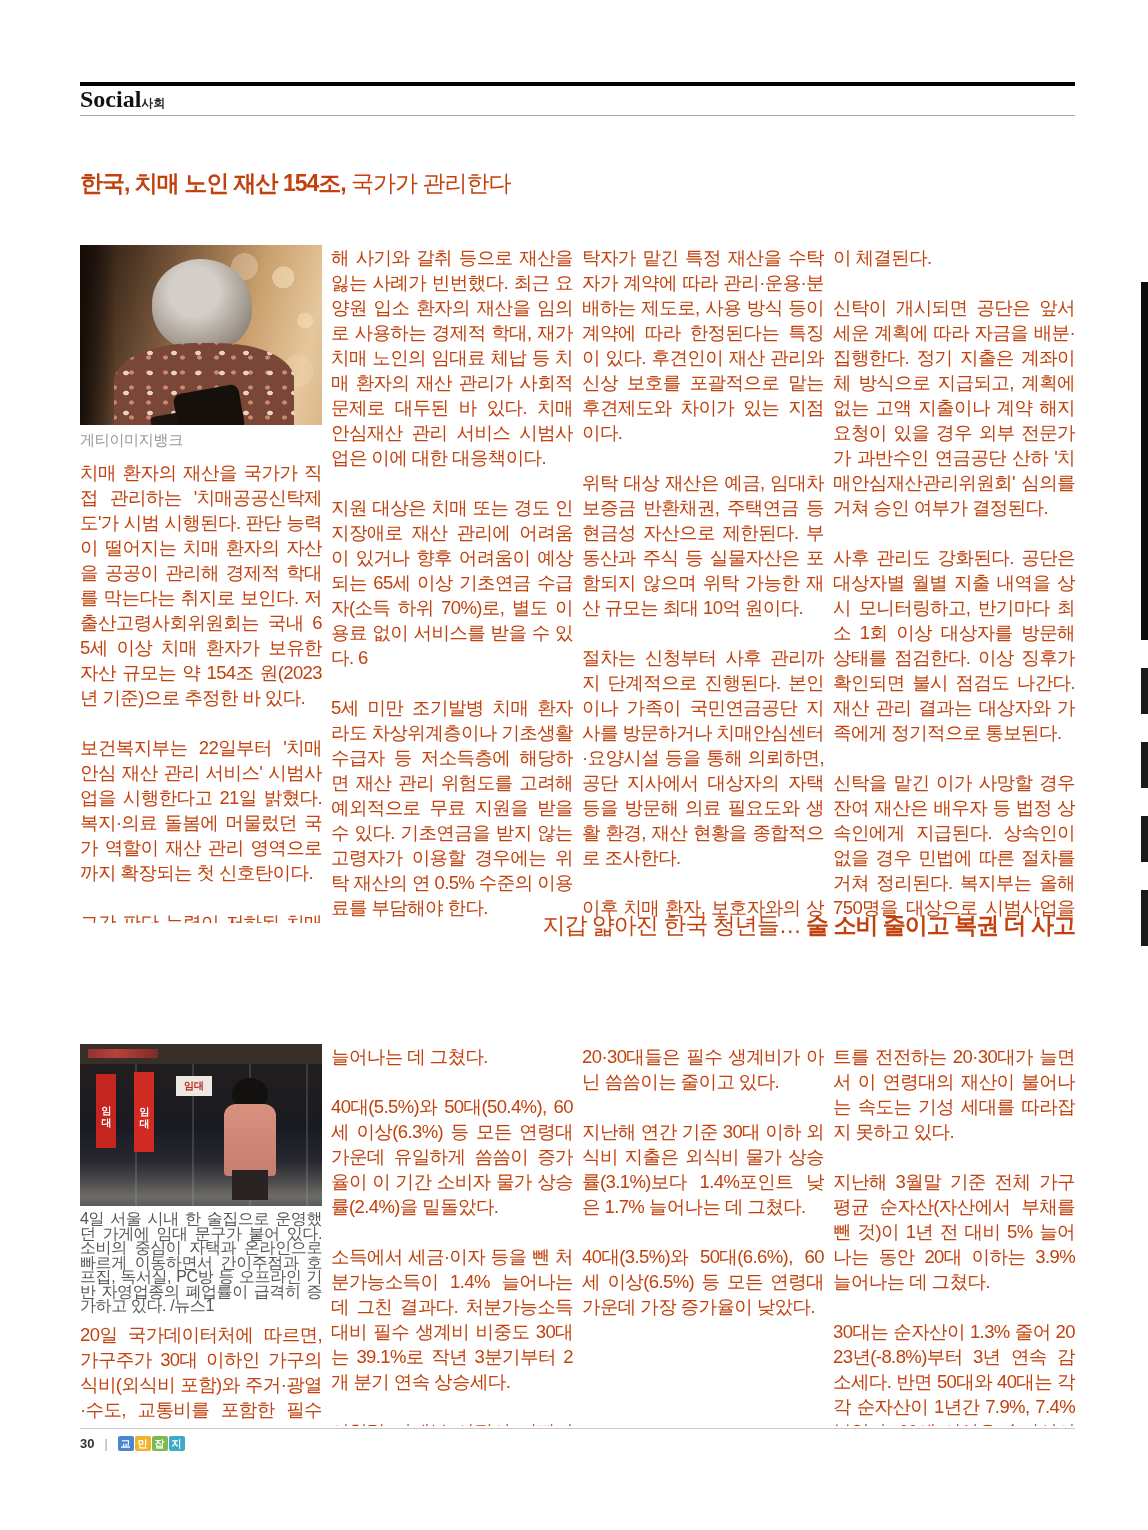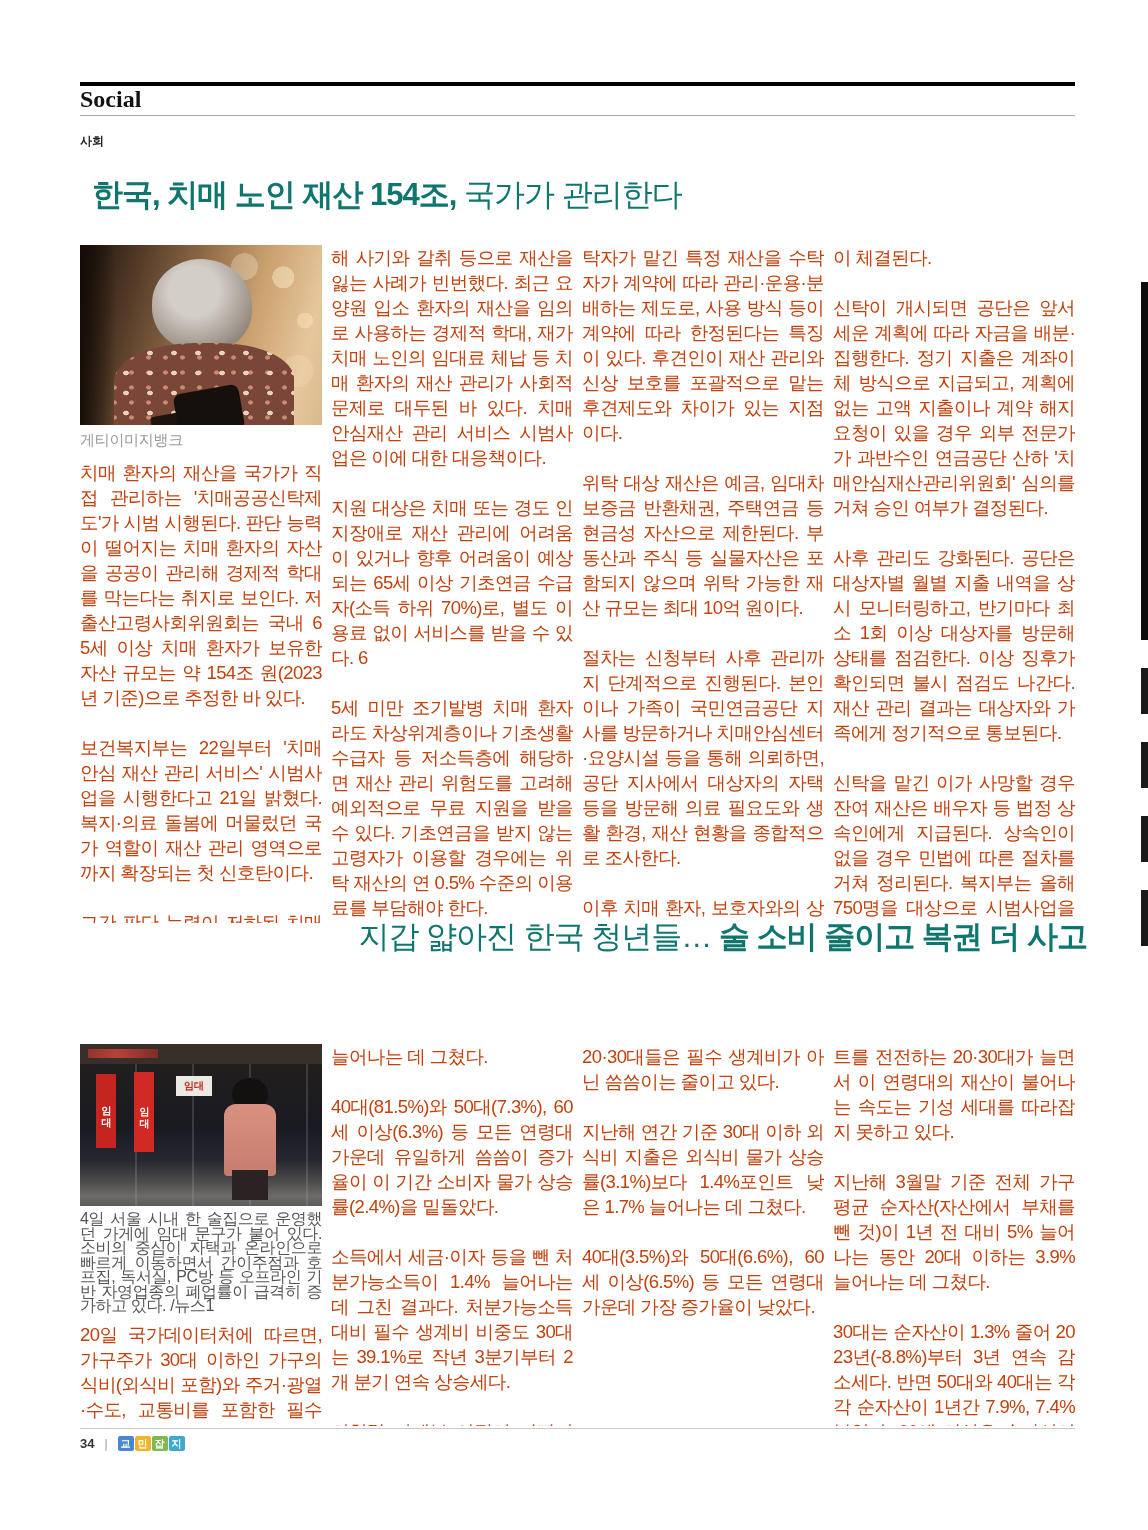--- a/index.html
+++ b/index.html
@@ -1,26 +1,26 @@
 <!DOCTYPE html>
 <html><head>
 <meta charset="utf-8">
 <style>
   html,body{margin:0;padding:0;background:#fff;}
   .page{position:relative;width:1148px;height:1530px;background:#fff;overflow:hidden;
         font-family:"Liberation Sans","DejaVu Sans",sans-serif;color:#1b1b1b;}
   
   .rule-thick{position:absolute;left:80px;top:82px;width:995px;height:4px;background:#000;}
   .rule-thin{position:absolute;left:80px;top:115px;width:995px;height:1px;background:#a8a8a8;}
-  .masthead{position:absolute;left:80px;top:86px;display:flex;align-items:baseline;gap:20px;flex-direction:column;}
+  .masthead{position:absolute;left:80px;top:86px;display:flex;align-items:baseline;gap:0;}
   .m-en{font-family:"Liberation Serif","DejaVu Serif",serif;font-weight:700;font-size:24px;color:#111;}
   .m-ko{font-size:12px;font-weight:700;color:#222;}
   
-  .headline{position:absolute;left:80px;width:995px;margin:12px;font-size:31px;line-height:40px;
-            letter-spacing:-1px;color:#0f766e;white-space:nowrap;}
+  .headline{position:absolute;left:80px;width:995px;margin:0;font-size:23px;line-height:40px;
+            letter-spacing:-1px;color:#c2410c;white-space:nowrap;}
   .h1pos{top:163px;} .h2pos{top:905px;text-align:right;}
   .t-bold{font-weight:800;} .t-reg{font-weight:500;}
   
   .article{position:absolute;left:80px;width:995px;display:flex;gap:9px;}
   .a1{top:245px;height:678px;} .a2{top:1044px;height:382px;}
   .col{width:242px;overflow:hidden;}
   .col p{margin:0 0 25px 0;font-size:18.5px;line-height:25px;letter-spacing:-0.6px;
          text-align:justify;word-break:break-all;color:#c2410c;}
   
   .photo1{position:relative;width:242px;height:180px;overflow:hidden;background:
@@ -152,40 +152,40 @@
         <div class="p2-wsign">임대</div>
         <div class="p2-hair"></div>
         <div class="p2-top"></div>
         <div class="p2-skirt"></div>
       </div>
       <div class="cap2">4일 서울 시내 한 술집으로 운영했던 가게에 임대 문구가 붙어 있다. 소비의 중심이 자택과 온라인으로 빠르게 이동하면서 간이주점과 호프집, 독서실, PC방 등 오프라인 기반 자영업종의 폐업률이 급격히 증가하고 있다. /뉴스1</div>
       <p>20일 국가데이터처에 따르면, 가구주가 30대 이하인 가구의 식비(외식비 포함)와 주거·광열·수도, 교통비를 포함한 필수 생계비는 작년 4분기(10~12월) 월평균 157만4970원으로 전년 동기 대비 1.6%</p>
     </div>
     <div class="col">
       <p>늘어나는 데 그쳤다.</p>
-      <p>40대(81.5%)와 50대(7.3%), 60세 이상(6.3%) 등 모든 연령대 가운데 유일하게 씀씀이 증가율이 이 기간 소비자 물가 상승률(2.4%)을 밑돌았다.</p>
+      <p>40대(5.5%)와 50대(50.4%), 60세 이상(6.3%) 등 모든 연령대 가운데 유일하게 씀씀이 증가율이 이 기간 소비자 물가 상승률(2.4%)을 밑돌았다.</p>
       <p>소득에서 세금·이자 등을 뺀 처분가능소득이 1.4% 늘어나는 데 그친 결과다. 처분가능소득 대비 필수 생계비 비중도 30대는 39.1%로 작년 3분기부터 2개 분기 연속 상승세다.</p>
       <p>이처럼 가계부 사정이 나빠지면서</p>
     </div>
     <div class="col">
       <p>20·30대들은 필수 생계비가 아닌 씀씀이는 줄이고 있다.</p>
       <p>지난해 연간 기준 30대 이하 외식비 지출은 외식비 물가 상승률(3.1%)보다 1.4%포인트 낮은 1.7% 늘어나는 데 그쳤다.</p>
       <p>40대(3.5%)와 50대(6.6%), 60세 이상(6.5%) 등 모든 연령대 가운데 가장 증가율이 낮았다.</p>
 
     </div>
     <div class="col">
       <p>트를 전전하는 20·30대가 늘면서 이 연령대의 재산이 불어나는 속도는 기성 세대를 따라잡지 못하고 있다.</p>
       <p>지난해 3월말 기준 전체 가구 평균 순자산(자산에서 부채를 뺀 것)이 1년 전 대비 5% 늘어나는 동안 20대 이하는 3.9% 늘어나는 데 그쳤다.</p>
       <p><span>30대는 순자산이 1.3% 줄어 2023년(-8.8%)부터 3년 연속 감소세다. 반면 50대와 40대는 각각 순자산이 1년간 7.9%, 7.4% 불었다. 60세 이상은 순자산이 3.2% 늘었다.</span></p>
     </div>
   </div>
 
   <div class="foot-rule"></div>
   <div class="footer">
-    <span class="pg">34</span>
+    <span class="pg">30</span>
     <span class="sep">|</span>
     <span class="logo">
       <span class="lg0">교</span>
       <span class="lg1">민</span>
       <span class="lg2">잡</span>
       <span class="lg3">지</span>
     </span>
   </div>
 
 </div>

